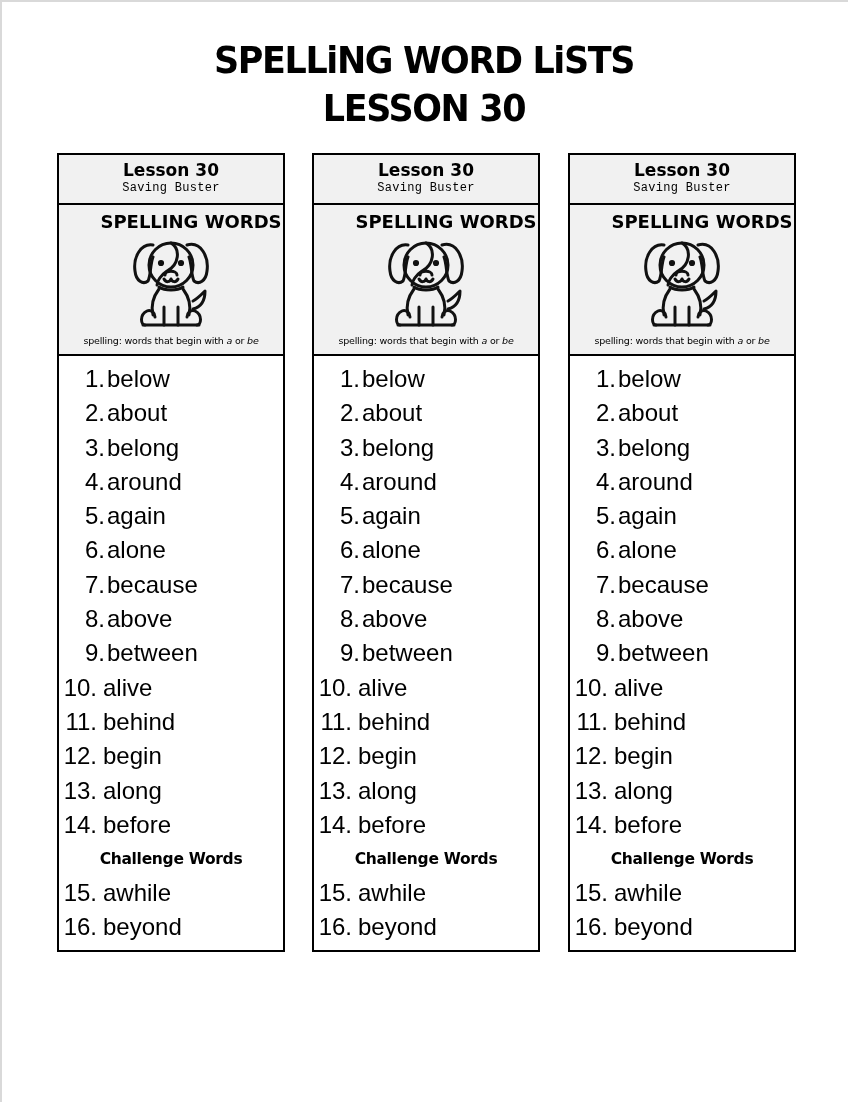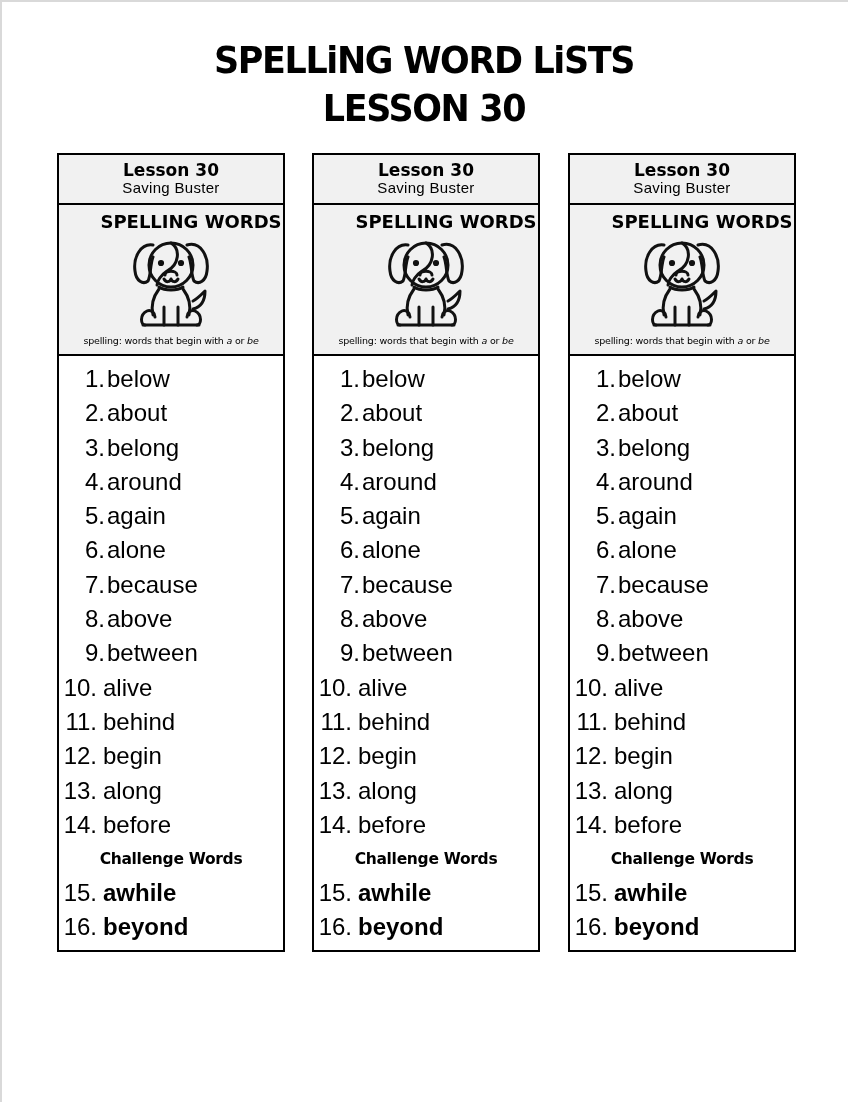--- a/index.html
+++ b/index.html
@@ -38,22 +38,22 @@
     text-align: center;
   }
   .card-lesson {
     font-family: "DejaVu Sans", sans-serif;
     font-weight: bold;
     font-size: 17px;
     padding-top: 5px;
     line-height: 20px;
   }
   .card-story {
-    font-family: Liberation Sans, sans-serif;
-    font-size: 15px;
+    font-family: Liberation Mono, monospace;
+    font-size: 12px;
     line-height: 16px;
     letter-spacing: 0.3px;
   }
   .card-banner {
     height: 149px;
     background: #f1f1f1;
     border-bottom: 2.5px solid #000;
     text-align: center;
     position: relative;
   }
@@ -77,21 +77,21 @@
   .banner-note i { font-style: italic; }
   .word-list { padding-top: 6px; }
   .row {
     font-size: 24px;
     line-height: 34.3px;
     height: 34.3px;
     white-space: nowrap;
   }
   .row .num { display: inline-block; text-align: right; width: 46px; }
   .row .word { margin-left: 2px; }
-  .row.bold .word { font-weight: bold; }
+  .row.bold .word { font-weight: normal; }
   .challenge {
     font-family: "DejaVu Sans", sans-serif;
     font-weight: bold;
     font-size: 15.5px;
     text-align: center;
     height: 34px; line-height: 34px;
     letter-spacing: -0.3px;
   }
 </style>
 </head>

